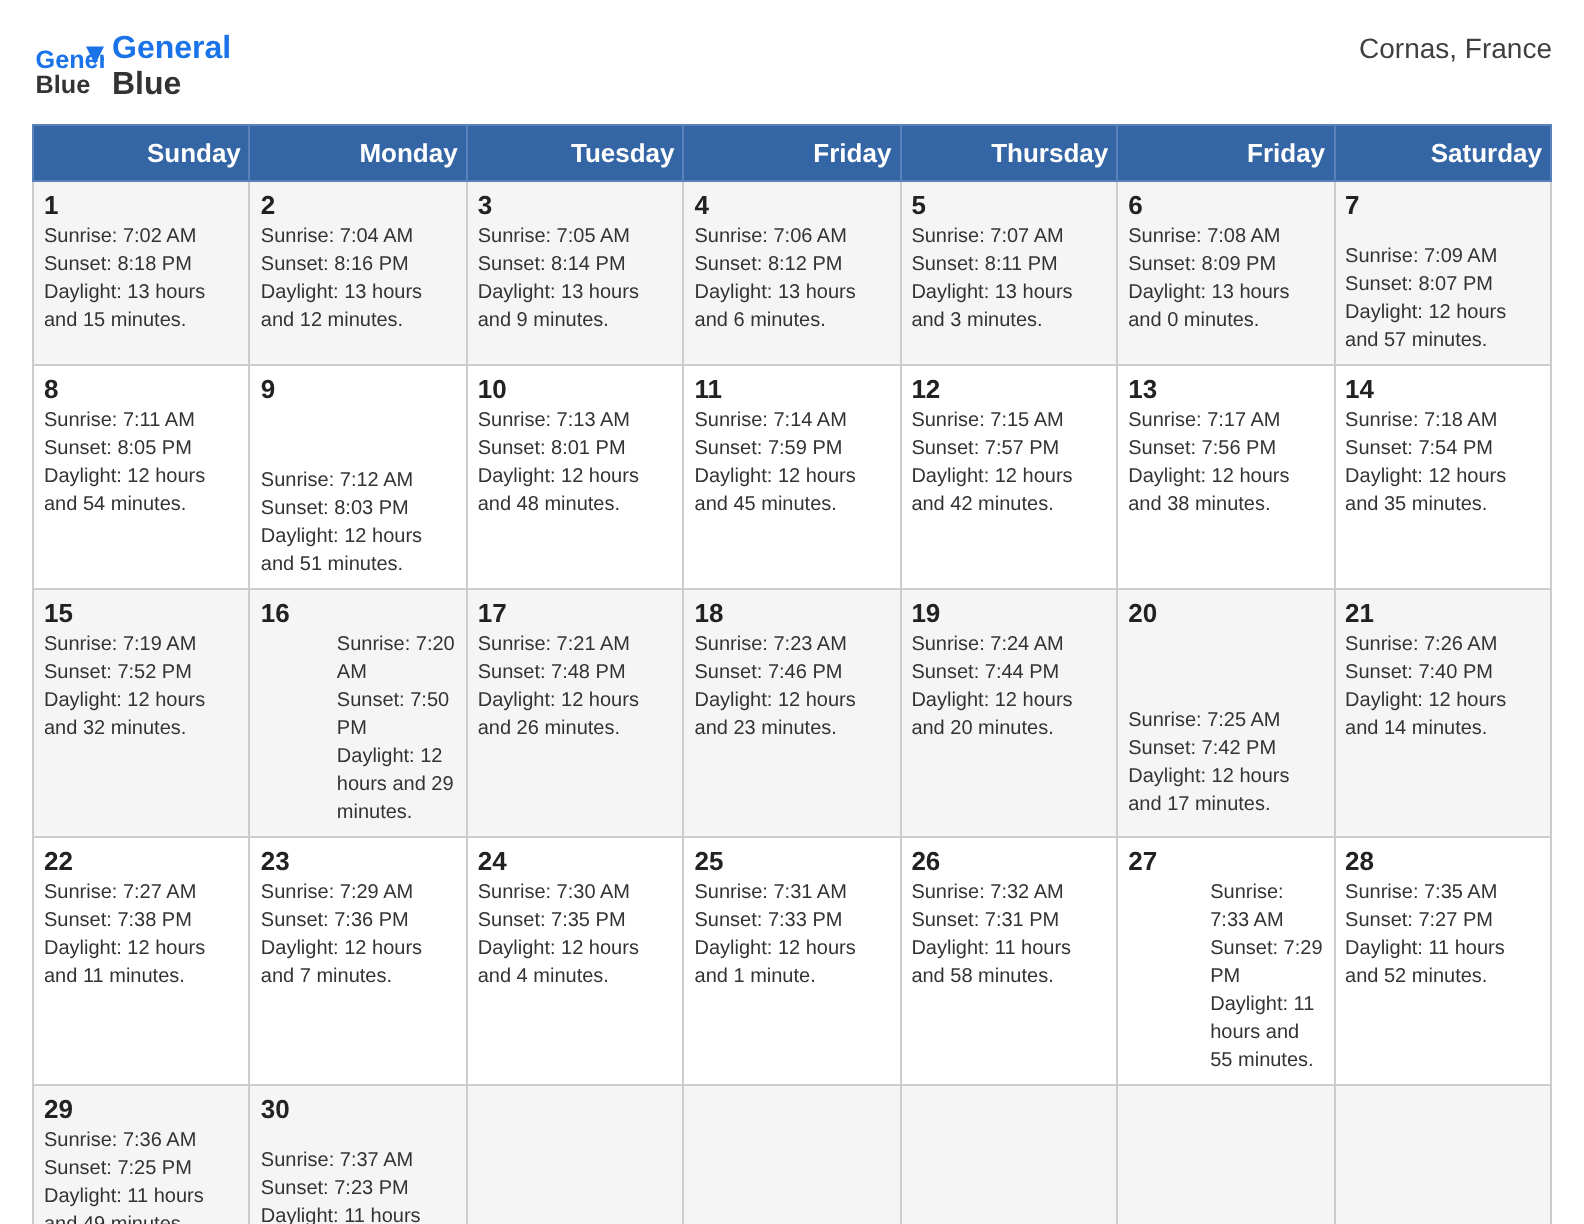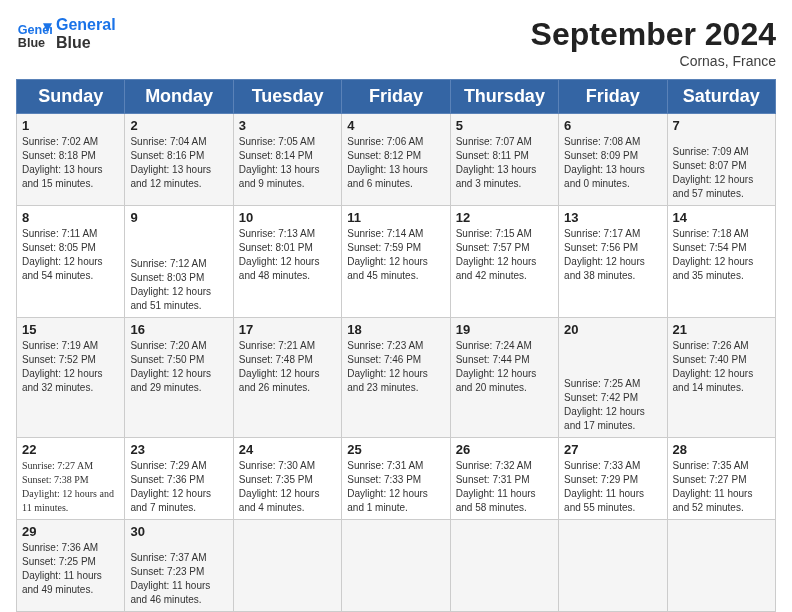--- a/index.html
+++ b/index.html
@@ -38,24 +38,24 @@
       color: #404040;
     }
     table {
       width: 100%;
       border-collapse: collapse;
       table-layout: fixed;
     }
     thead tr th {
       background: #3465a4;
       color: #fff;
-      font-size: 18px;
+      font-size: 13px;
       font-weight: bold;
       padding: 6px 4px;
-      text-align: center;
+      text-align: right;
       border: 1px solid #5a82b8;
     }
     tbody tr td {
       vertical-align: top;
       border: 1px solid #ccc;
       padding: 4px 5px;
       font-size: 10.5px;
       color: #222;
       height: 80px;
       background: #fff;
@@ -87,21 +87,20 @@
       <text x="2" y="20" font-size="14" font-weight="bold" fill="#1a73e8">General</text>
       <text x="2" y="34" font-size="14" font-weight="bold" fill="#333">Blue</text>
       <polygon points="30,8 40,8 35,18" fill="#1a73e8"></polygon>
     </svg>
     <div>
       <div style="font-size:16px;font-weight:bold;color:#1a73e8;">General</div>
       <div style="font-size:16px;font-weight:bold;color:#333;">Blue</div>
     </div>
   </div>
   <div class="title-block">
-    <div class="month-title">September 2024</div>
     <div class="subtitle">Cornas, France</div>
   </div>
 </div>
 
 <table>
   <thead>
     <tr id="header-row">
         <th>Sunday</th>
         <th>Monday</th>
         <th>Tuesday</th>
@@ -202,21 +201,21 @@
       </tr>
       <tr>
         <td>
           <span class="day-num">15</span>
           <div class="day-info" style="white-space: pre-line;">Sunrise: 7:19 AM
 Sunset: 7:52 PM
 Daylight: 12 hours and 32 minutes.</div>
         </td>
         <td>
           <span class="day-num">16</span>
-          <div class="day-info" style="white-space: pre-line;">Sunrise: 7:20 AM
+          <div class="day-info" style="white-space: pre-line; margin-left: 38px;">Sunrise: 7:20 AM
 Sunset: 7:50 PM
 Daylight: 12 hours and 29 minutes.</div>
         </td>
         <td>
           <span class="day-num">17</span>
           <div class="day-info" style="white-space: pre-line;">Sunrise: 7:21 AM
 Sunset: 7:48 PM
 Daylight: 12 hours and 26 minutes.</div>
         </td>
         <td>
@@ -240,21 +239,21 @@
         <td>
           <span class="day-num">21</span>
           <div class="day-info" style="white-space: pre-line;">Sunrise: 7:26 AM
 Sunset: 7:40 PM
 Daylight: 12 hours and 14 minutes.</div>
         </td>
       </tr>
       <tr>
         <td>
           <span class="day-num">22</span>
-          <div class="day-info" style="white-space: pre-line; font-family: Liberation Serif, serif;">Sunrise: 7:27 AM
+          <div class="day-info" style="white-space: pre-line;">Sunrise: 7:27 AM
 Sunset: 7:38 PM
 Daylight: 12 hours and 11 minutes.</div>
         </td>
         <td>
           <span class="day-num">23</span>
           <div class="day-info" style="white-space: pre-line;">Sunrise: 7:29 AM
 Sunset: 7:36 PM
 Daylight: 12 hours and 7 minutes.</div>
         </td>
         <td>
@@ -270,21 +269,21 @@
 Daylight: 12 hours and 1 minute.</div>
         </td>
         <td>
           <span class="day-num">26</span>
           <div class="day-info" style="white-space: pre-line;">Sunrise: 7:32 AM
 Sunset: 7:31 PM
 Daylight: 11 hours and 58 minutes.</div>
         </td>
         <td>
           <span class="day-num">27</span>
-          <div class="day-info" style="white-space: pre-line;">Sunrise: 7:33 AM
+          <div class="day-info" style="white-space: pre-line; margin-left: 41px;">Sunrise: 7:33 AM
 Sunset: 7:29 PM
 Daylight: 11 hours and 55 minutes.</div>
         </td>
         <td>
           <span class="day-num">28</span>
           <div class="day-info" style="white-space: pre-line;">Sunrise: 7:35 AM
 Sunset: 7:27 PM
 Daylight: 11 hours and 52 minutes.</div>
         </td>
       </tr>

